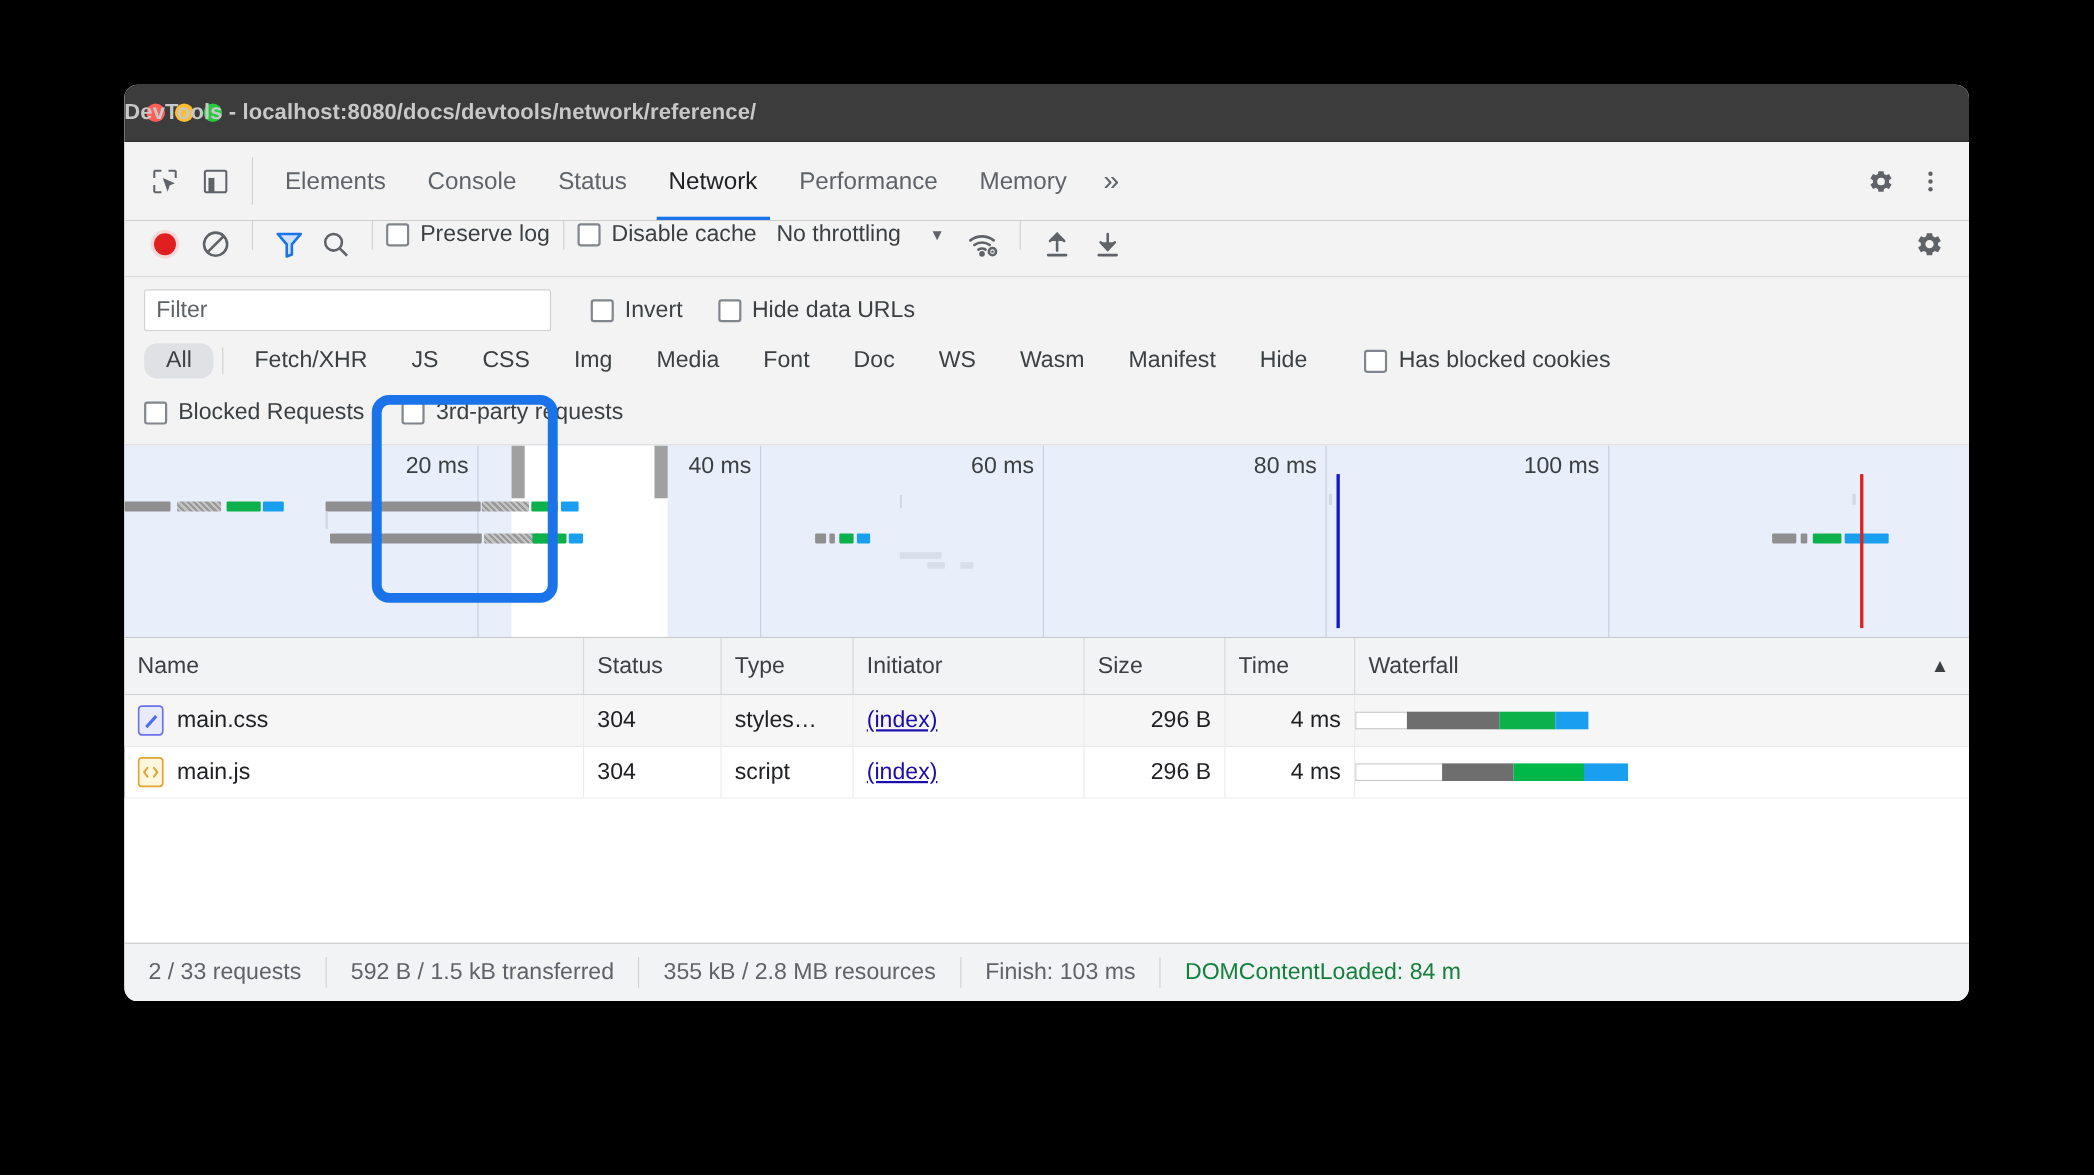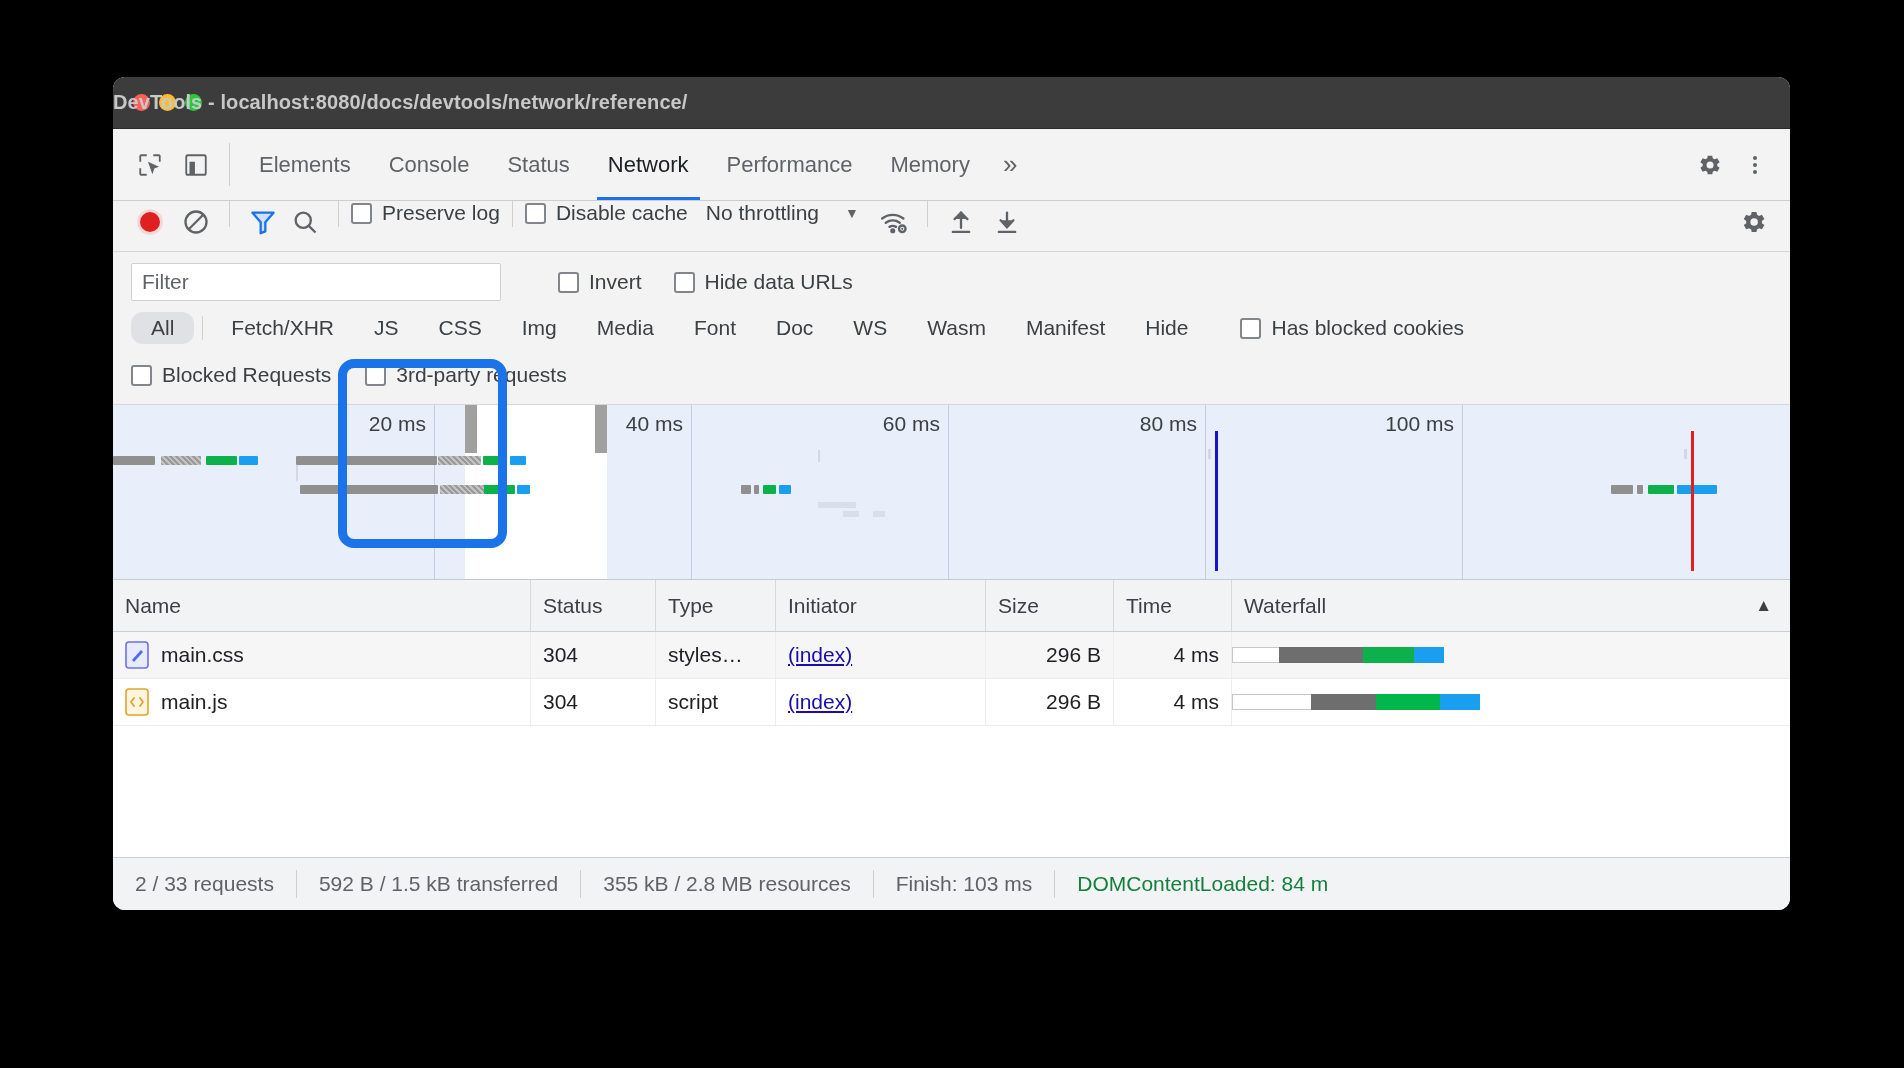--- a/index.html
+++ b/index.html
@@ -140,21 +140,21 @@
     width: 370px; height: 38px;
     border: 1px solid #d0d0d0;
     background: #fff;
     font-size: 21px;
     color: #3c4043;
     padding: 0 10px;
     font-family: "Liberation Sans", sans-serif;
     border-radius: 2px;
   }
   #filter-input::placeholder { color: #5f6368; }
-  .frow.r1 .chk-wrap { margin-left: 57px; }
+  .frow.r1 .chk-wrap { margin-left: 36px; }
   .ftype {
     font-size: 21px;
     color: #3c4043;
     padding: 4px 20px;
     border-radius: 12px;
     cursor: pointer;
     white-space: nowrap;
   }
   .ftype.active { background: #dfe1e5; }
   .ftype-sep { width: 1px; height: 24px; background: #cfcfcf; margin: 0 8px; }

